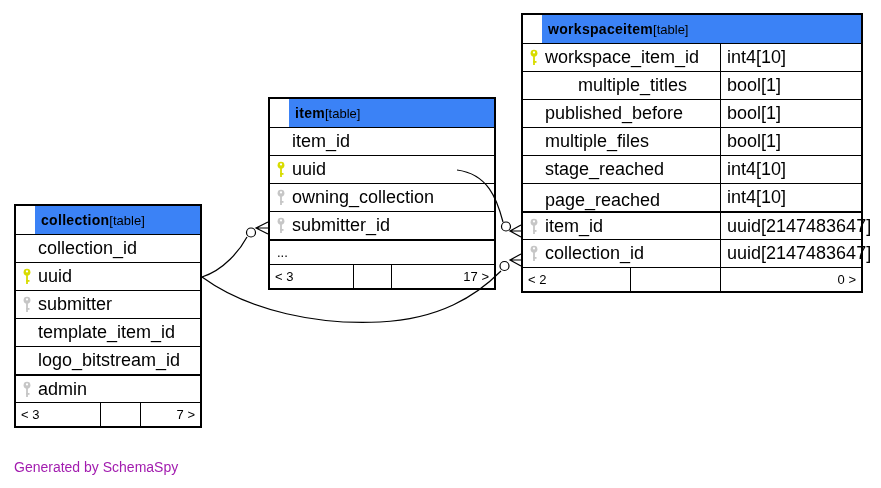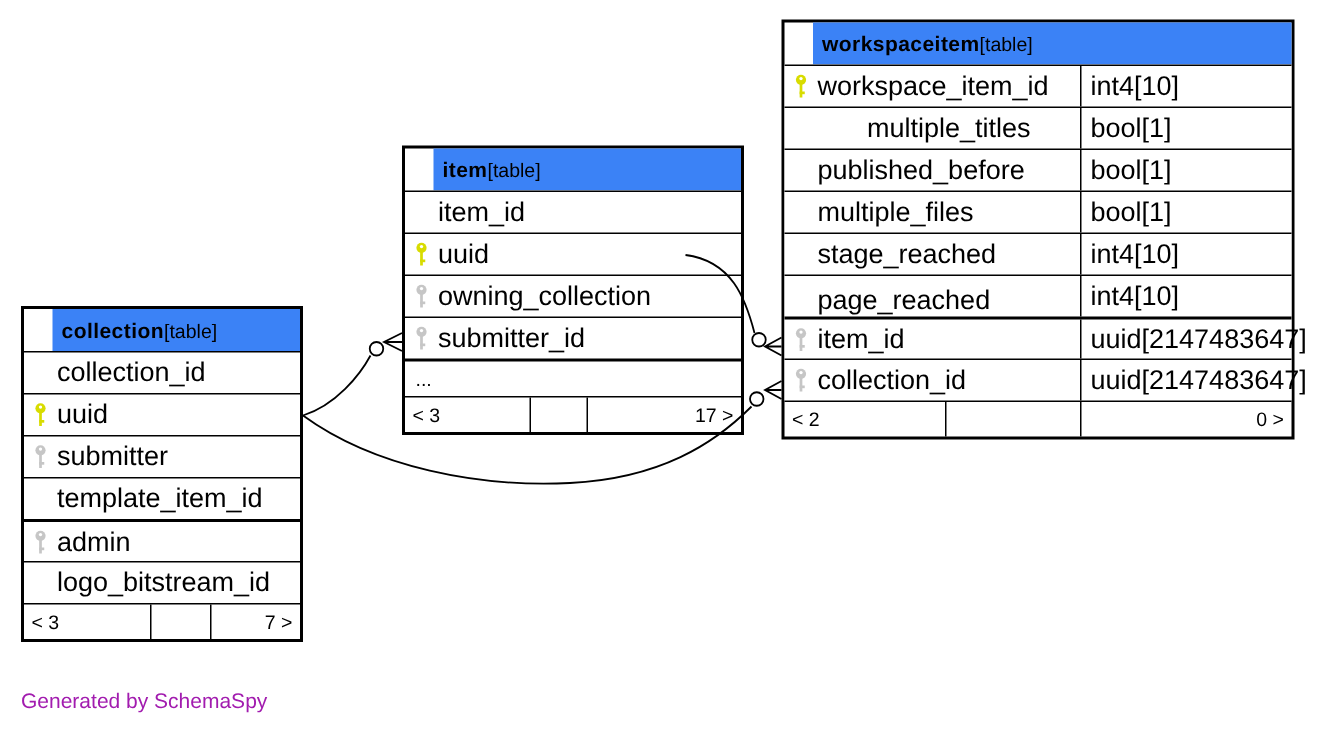--- a/index.html
+++ b/index.html
@@ -129,34 +129,34 @@
           <rect class="key-body" x="4.1" y="7" width="1.8" height="9"></rect>
           <rect class="key-body" x="4.1" y="12" width="3.4" height="1.8"></rect>
         </svg>
       </span>
     <span class="cname">submitter</span>
   </div>
   <div class="row">
     <span class="icon"></span>
     <span class="cname">template_item_id</span>
   </div>
+  <div class="row">
+    <span class="icon"></span>
+    <span class="cname">logo_bitstream_id</span>
+  </div>
   <div class="row sep">
     <span class="icon fk">
         <svg class="key-svg" width="10" height="17" viewBox="0 0 10 17">
           <circle class="key-body" cx="5" cy="4.2" r="3.4"></circle>
           <circle cx="5" cy="3.4" r="1.1" fill="#ffffff"></circle>
           <rect class="key-body" x="4.1" y="7" width="1.8" height="9"></rect>
           <rect class="key-body" x="4.1" y="12" width="3.4" height="1.8"></rect>
         </svg>
       </span>
     <span class="cname">admin</span>
-  </div>
-  <div class="row">
-    <span class="icon"></span>
-    <span class="cname">logo_bitstream_id</span>
   </div>
   <div class="ftr">
     <span class="fcell" style="width:84px;">&lt; 3</span>
     <span class="fcell mid" style="width:40px;"></span>
     <span class="fcell right">7 &gt;</span>
   </div>
 </div>
 
 <div class="tbl" style="left:268px; top:97px; width:228px;">
   <div class="hdr">

